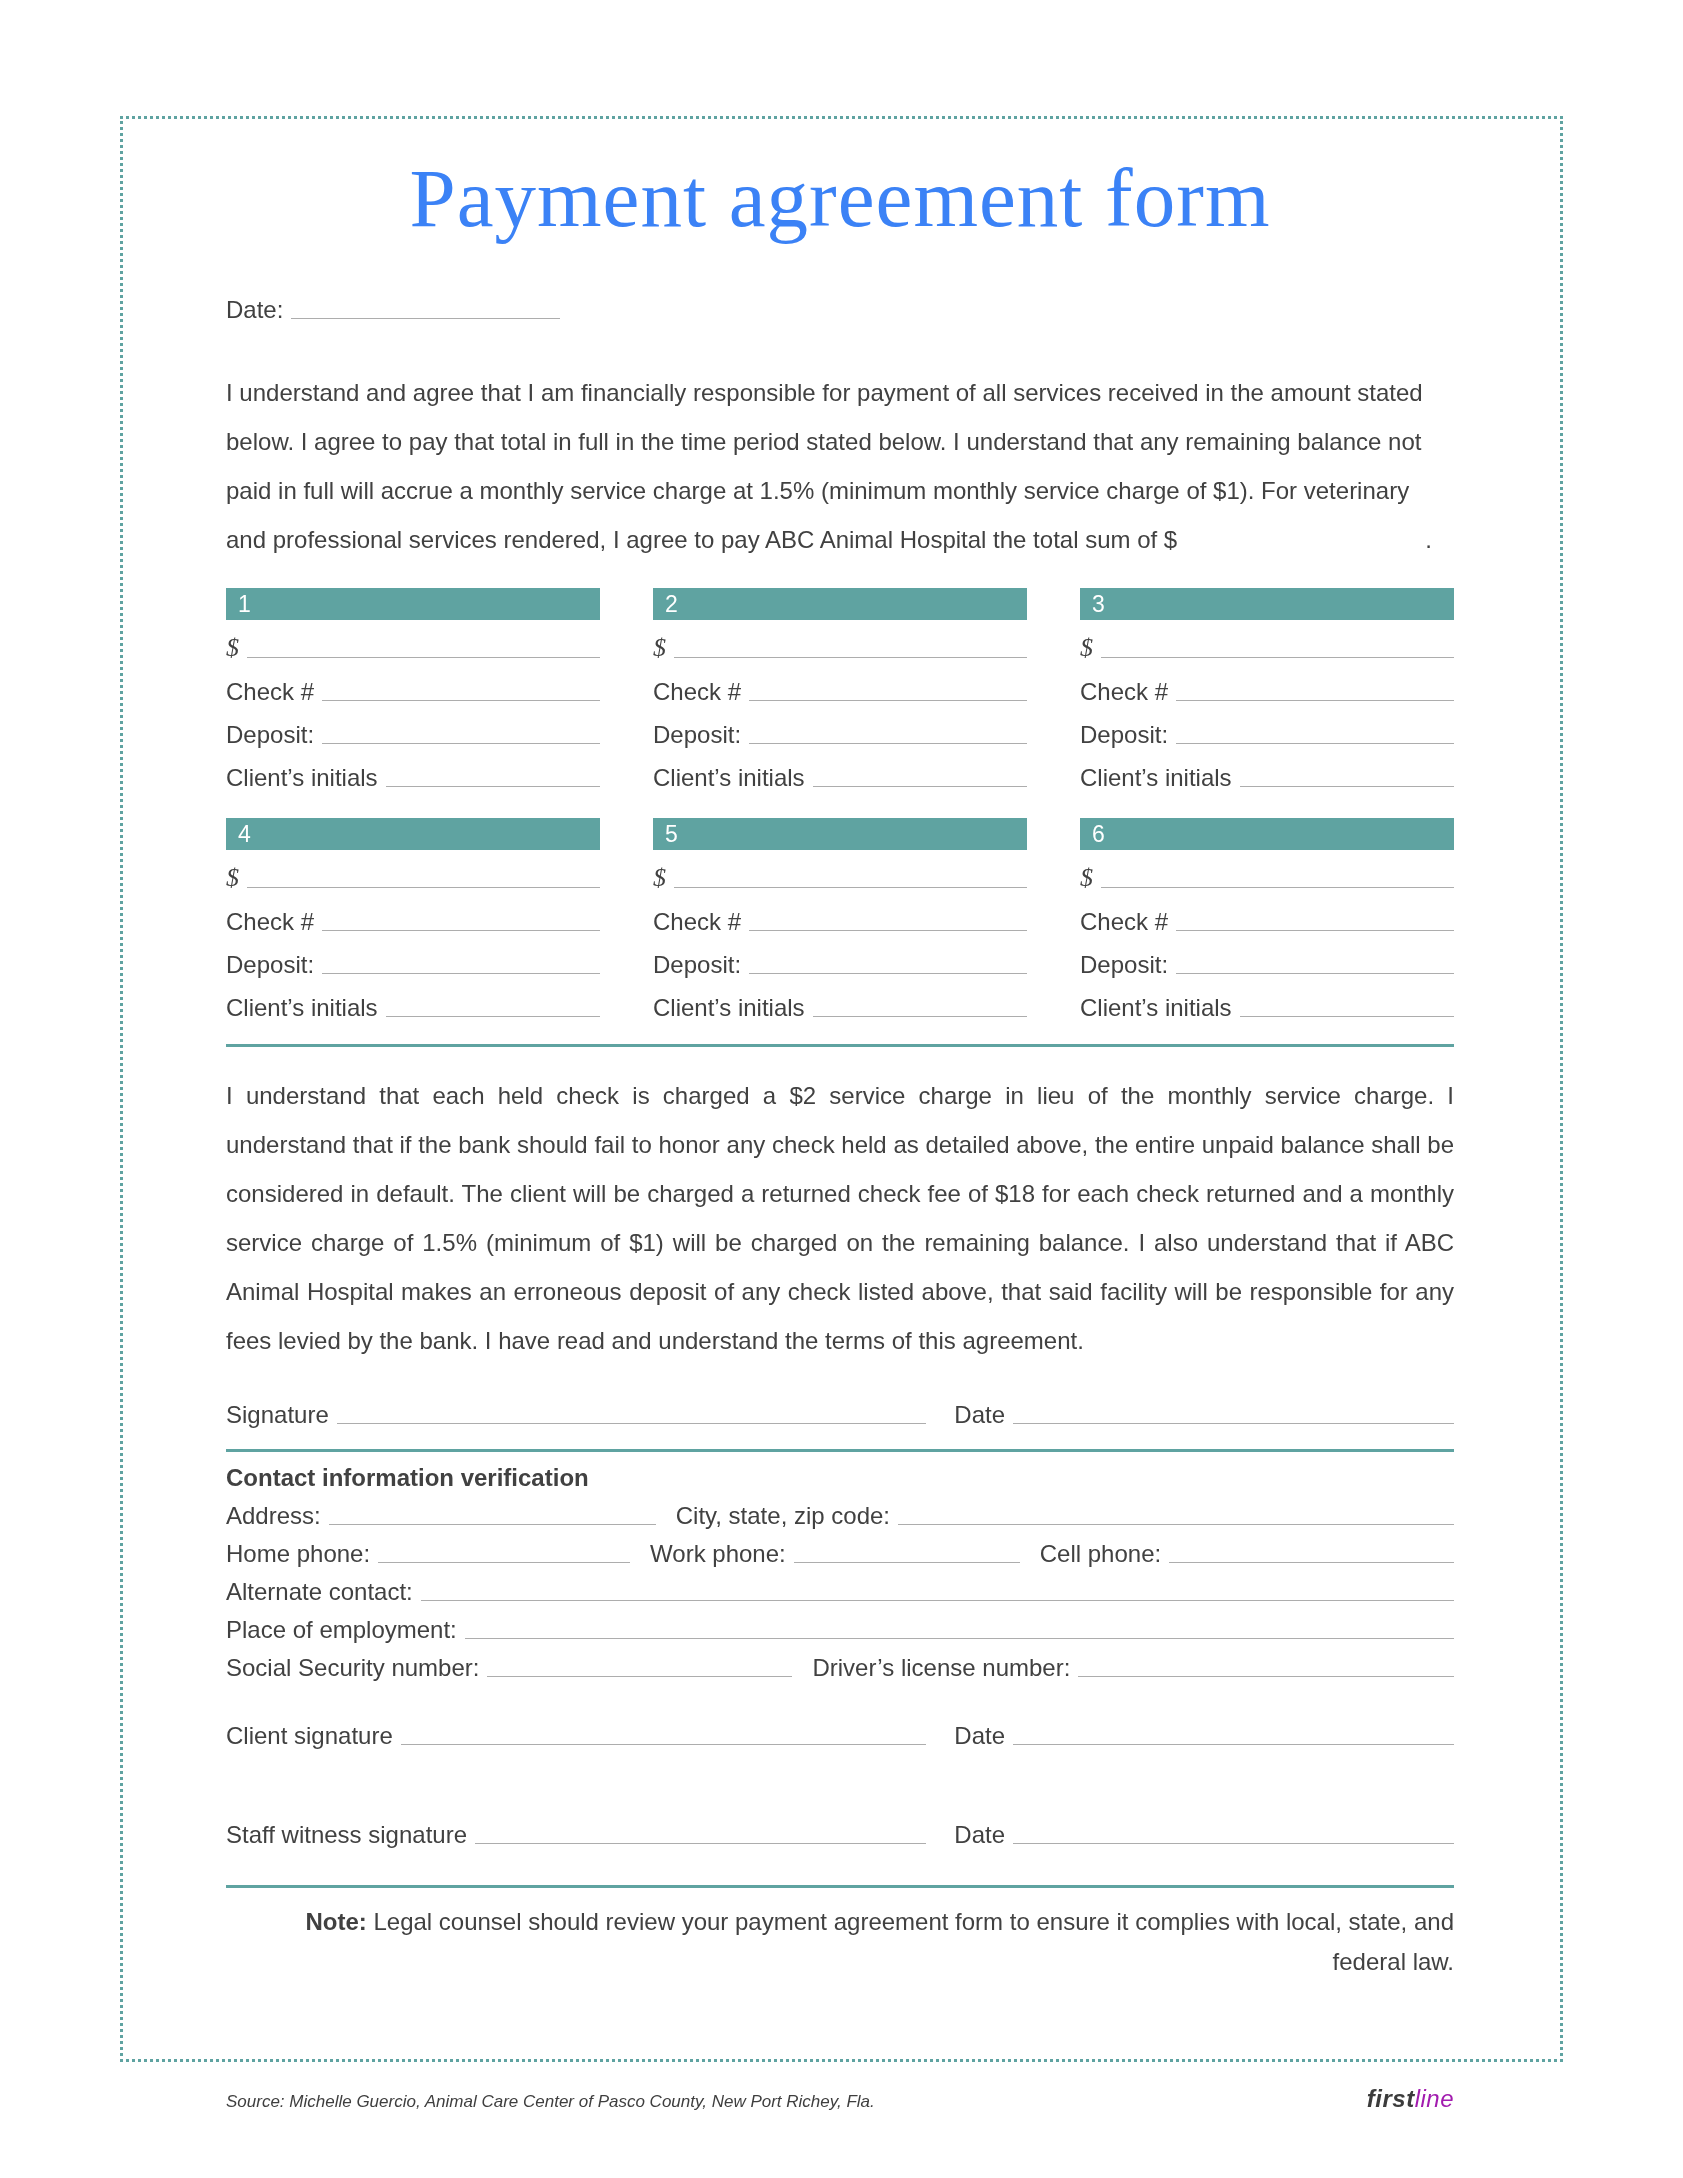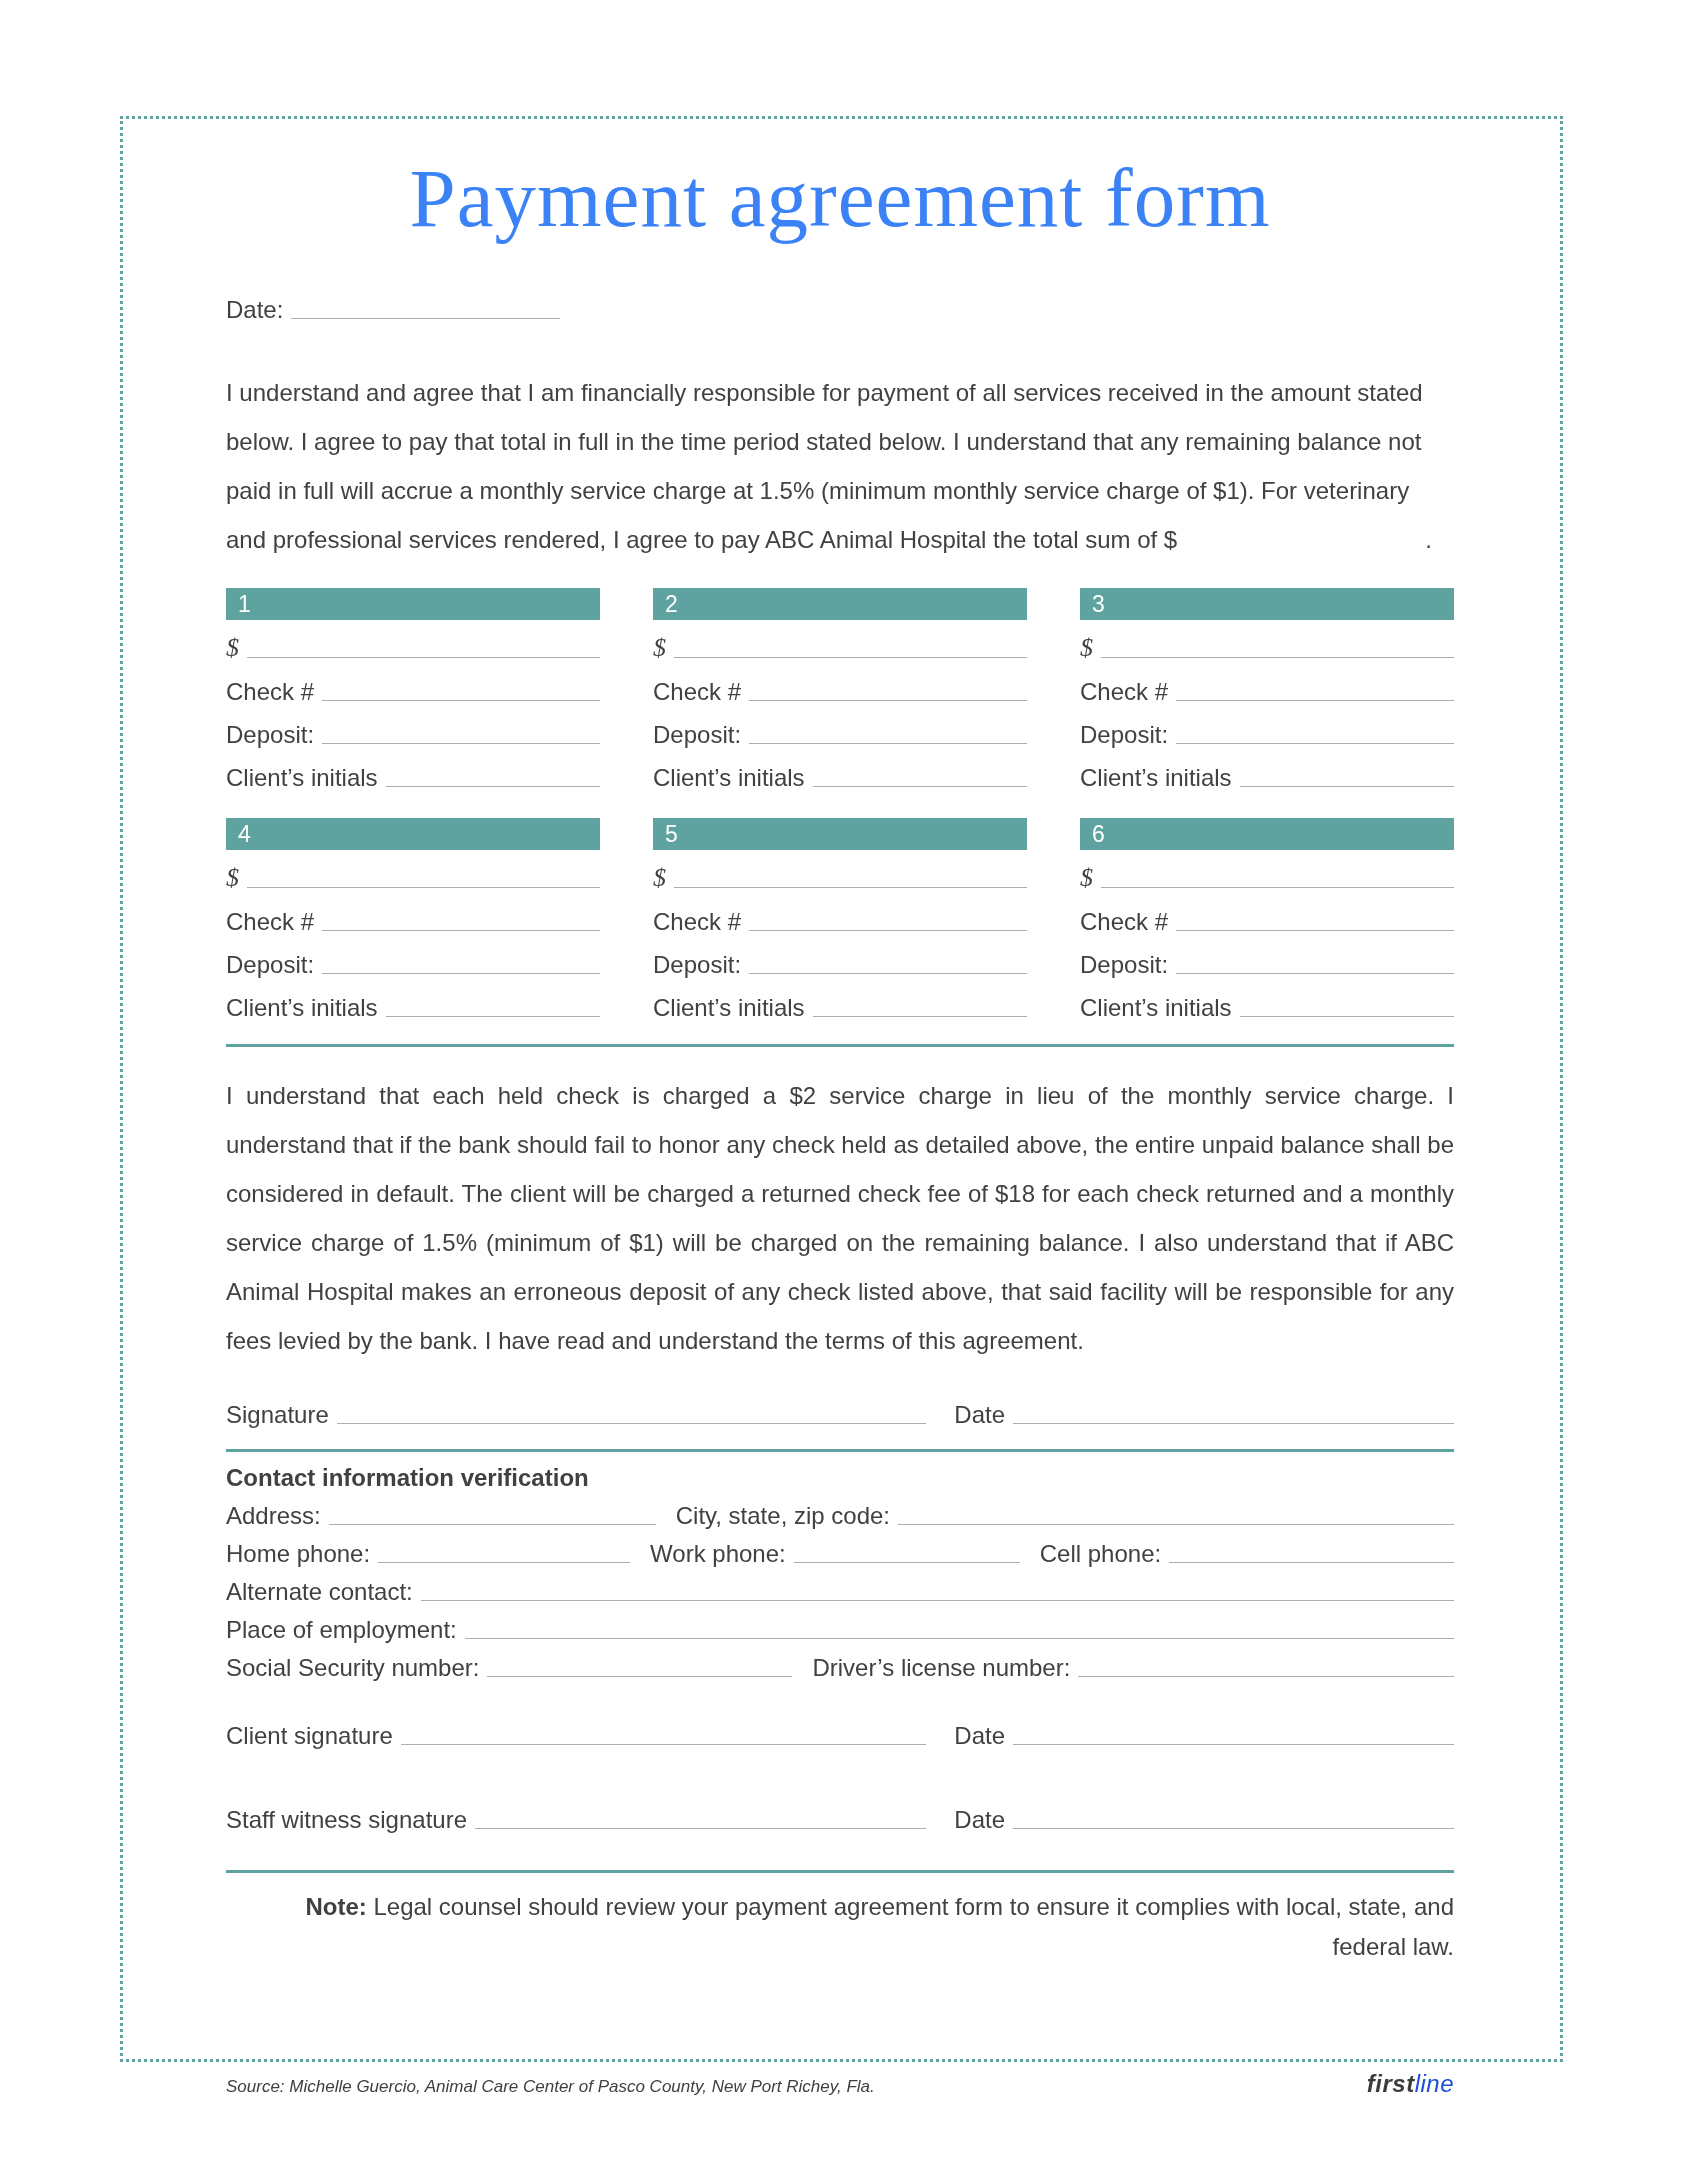--- a/index.html
+++ b/index.html
@@ -61,31 +61,31 @@
   .sig-row { height:36px; margin-top:0; }
   .sig-main { margin-top:28px; }
   .date-gap { margin-left:28px; }
 
   .rule-2 { margin-top:20px; }
   .contact-heading { font-size:24px; font-weight:700; margin-top:12px; }
   .contact-row { height:38px; }
 
   .verify { margin-top:36px; }
   .client-sig { margin-top:32px; }
-  .staff-sig { margin-top:48px; }
+  .staff-sig { margin-top:63px; }
   .rule-3 { margin-top:36px; }
 
   .note-p { margin-top:14px; font-size:24px; line-height:40px;text-align:right; }
   .note-bold { font-weight:700; }
 
   .footer { display:flex; justify-content:space-between; align-items:baseline; margin-top:103px;font-style:italic; }
   .source { font-size:17px; color:#3f3f3f; }
   .brand { font-size:24px; margin-left:12px; letter-spacing:0.5px; }
   .brand-first { font-weight:700; color:#3c3c3c; }
-  .brand-line { font-weight:400; color:#1d4ed8; }
+  .brand-line { font-weight:400; color:#a21caf; }
 </style>
 </head>
 <body>
 
 <div class="frame"></div>
 
 <div class="content">
 
   <h1 class="title">Payment agreement form</h1>
 

